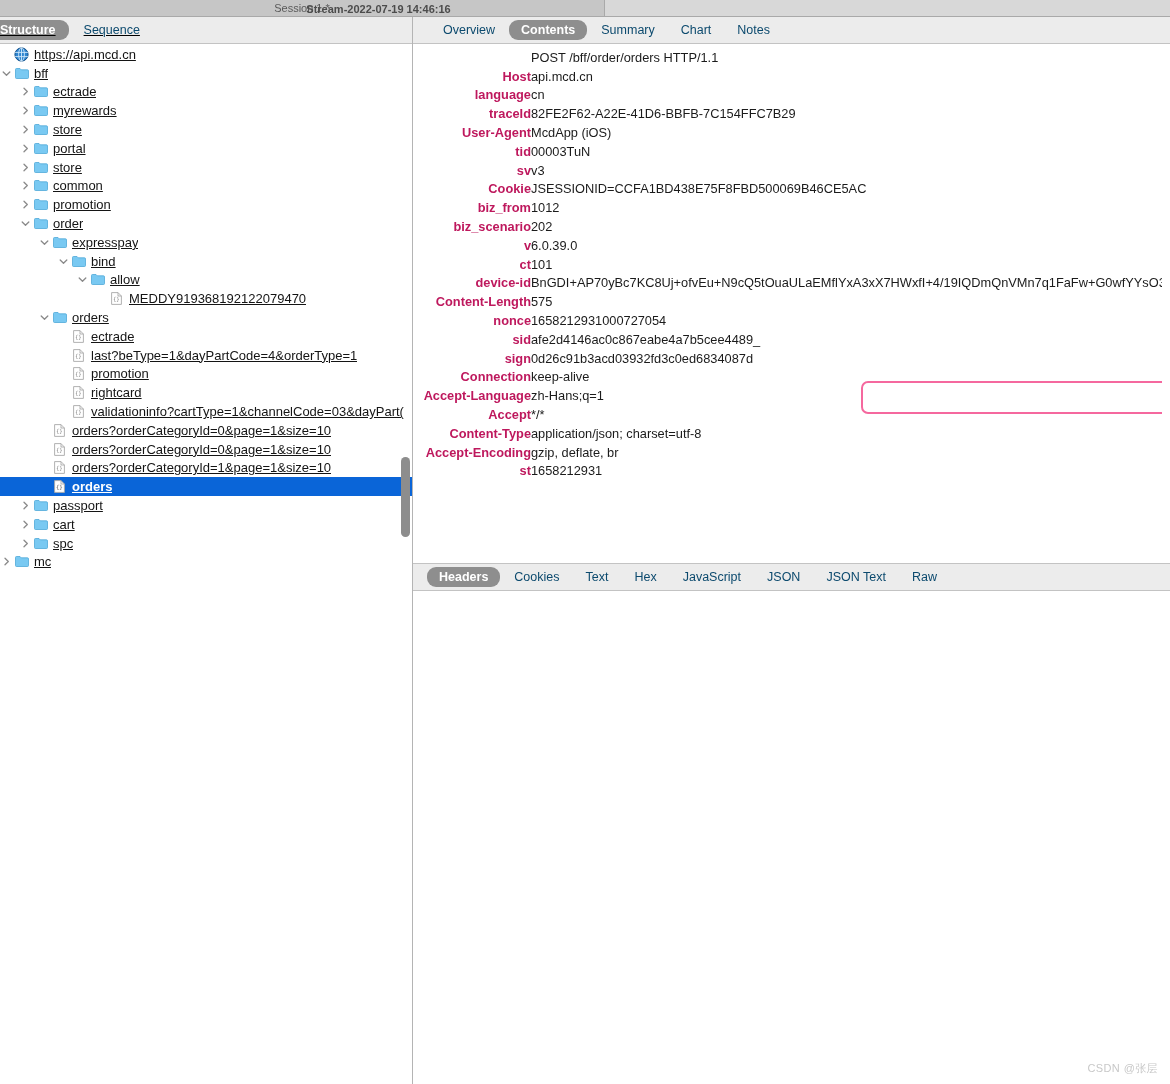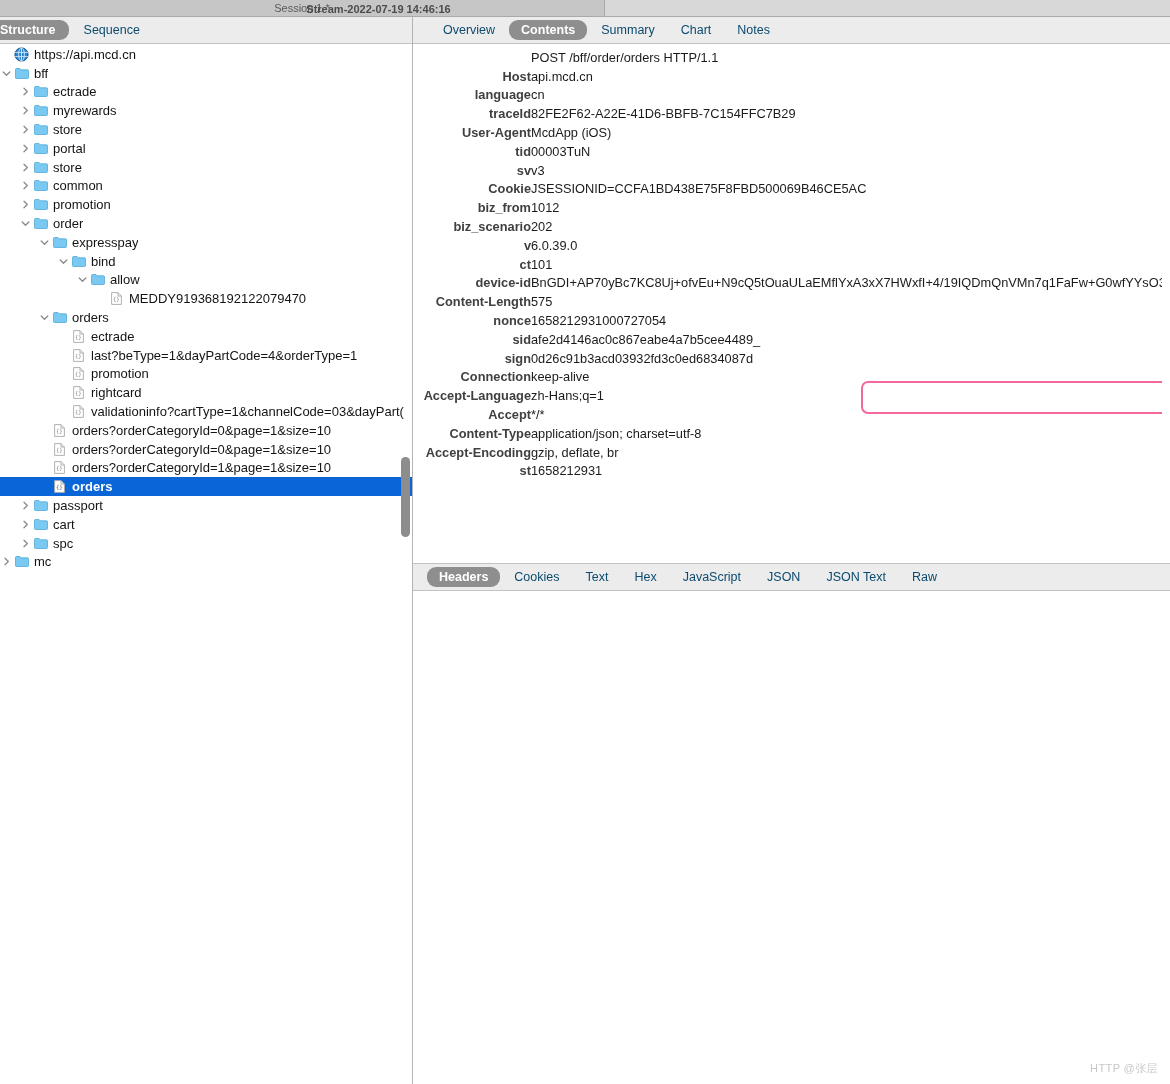--- a/index.html
+++ b/index.html
@@ -48,20 +48,21 @@
     border-right: 1px solid #b4b4b4;
     overflow: hidden;
   }
   .subtabbar {
     display: flex;
     align-items: center;
     height: 27px;
     background: #ececec;
     border-bottom: 1px solid #c3c3c3;
     padding-left: 0px;
+    text-decoration: underline;
   }
   .subtab {
     font-size: 12.5px;
     color: #0c4a6e;
     padding: 3px 13px;
     border-radius: 9px;
     margin-right: 2px;
     white-space: nowrap;
   }
   .subtab.selected {
@@ -101,21 +102,21 @@
     color: #8a8a8a;
     font-size: 9px;
     line-height: 1;
   }
   .twisty svg { display:block; }
   .ico {
     width: 17px; min-width: 17px;
     display: flex; align-items: center; justify-content: center;
     margin-right: 4px;
   }
-  .tree-label { overflow: hidden; }
+  .tree-label { overflow: hidden; text-decoration: underline; }
 
   
   .vscroll {
     position: absolute;
     width: 9px;
     background: #f0f0f0;
     border-radius: 5px;
   }
   .vscroll > div {
     background: #8d8d8d;
@@ -156,21 +157,21 @@
   table.headers td {
     font-size: 12.8px;
     padding: 0;
     height: 18.8px;
     vertical-align: middle;
     white-space: nowrap;
   }
   td.hname {
     width: 118px;
     text-align: right;
-    color: #404040;
+    color: #be185d;
     font-weight: bold;
     padding-right: 7px;
   }
   td.hval {
     color: #1b1b1b;
     overflow: hidden;
   }
   tr.reqline td.hval { padding-left: 0; }
 
   #highlight-box {
@@ -727,15 +728,15 @@
         <div class="subtab">Cookies</div>
         <div class="subtab">Text</div>
         <div class="subtab">Hex</div>
         <div class="subtab">JavaScript</div>
         <div class="subtab">JSON</div>
         <div class="subtab">JSON Text</div>
         <div class="subtab">Raw</div>
       </div>
     <div id="bottom-body"></div>
 
-    <div id="watermark">HTTP @张层</div>
+    <div id="watermark">CSDN @张层</div>
   </div>
 </div>
 
 </body></html>

